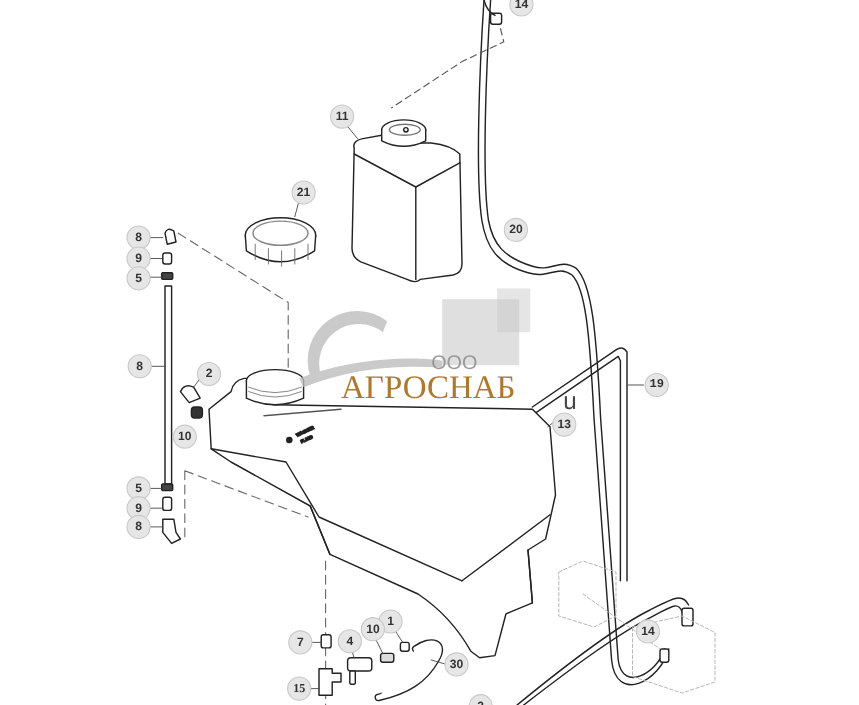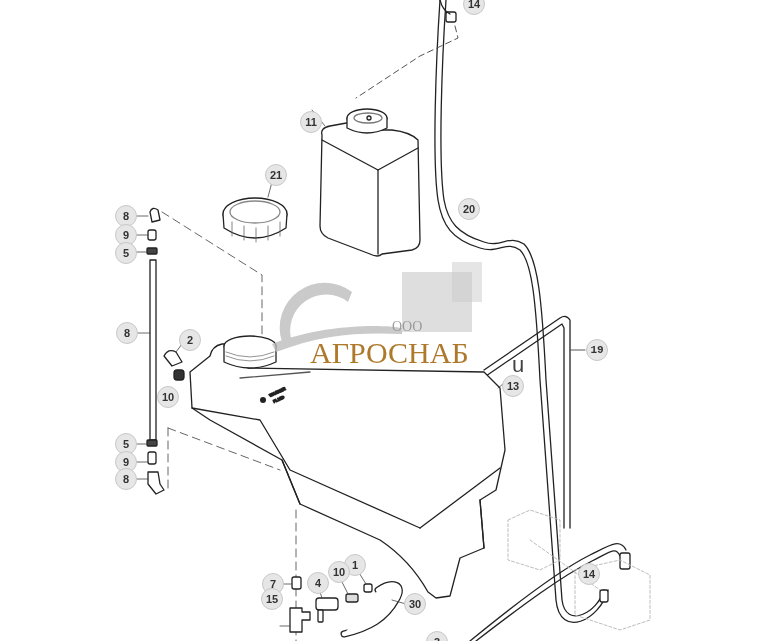--- a/index.html
+++ b/index.html
@@ -3,21 +3,21 @@
 <meta charset="utf-8">
 <style>
   html, body { margin:0; padding:0; background:#ffffff; }
   body { width:781px; height:641px; overflow:hidden; position:relative; font-family:"Liberation Sans", sans-serif; }
   #diagram { position:absolute; left:0; top:0; width:781px; height:641px; }
   .callout { position:absolute; width:22px; height:22px; border-radius:50%; background:#e6e6e6; border:1px solid #c8c8c8;
              font-family:"Liberation Sans", sans-serif; font-weight:bold; font-size:11px; color:#333; display:flex;
              align-items:center; justify-content:center; box-sizing:border-box; cursor:pointer; }
   .watermark { position:absolute; left:262px; top:262px; width:260px; height:120px; pointer-events:none; }
   .wm-brand { position:absolute; left:310px; top:336px; font-family:"Liberation Serif", serif; font-size:30px; color:#a16207; letter-spacing:0px; opacity:0.85; }
-  .wm-ooo { position:absolute; left:392px; top:319px; font-family:Liberation Serif, serif; font-size:14px; color:#8d8d8d; opacity:0.85; }
+  .wm-ooo { position:absolute; left:392px; top:319px; font-family:Liberation Sans, sans-serif; font-size:18px; color:#8d8d8d; opacity:0.85; }
   .wm-tail { position:absolute; left:512px; top:352px; font-family:"Liberation Sans", sans-serif; font-size:22px; color:#444; }
 </style>
 </head>
 <body>
 
 <svg id="diagram" viewBox="0 0 781 641" xmlns="http://www.w3.org/2000/svg">
   <g fill="none" stroke="#222" stroke-width="1.3" stroke-linejoin="round" stroke-linecap="round">
 
     <g>
       <path d="M440 0 C436 60 432 160 438 200 C442 225 452 240 480 248 C500 254 506 240 520 250 C532 262 536 300 540 380 C546 460 552 540 556 600 C560 640 600 620 608 590"></path>
@@ -135,34 +135,34 @@
     <path d="M10 82 C60 62 120 62 140 66 L140 72 C100 70 60 72 14 90 Z"></path>
     <rect x="140" y="10" width="70" height="60" opacity="0.6"></rect>
     <rect x="190" y="0" width="30" height="40" opacity="0.5"></rect>
   </g>
 </svg>
 <div class="wm-ooo">ООО</div>
 <div class="wm-brand">АГРОСНАБ</div>
 <div class="wm-tail">u</div>
 
 <div class="callout" style="left:463px;top:-7px;">14</div>
-<div class="callout" style="left:300px;top:111px;">11</div>
+<div class="callout" style="left:300px;top:95px;">11</div>
 <div class="callout" style="left:265px;top:164px;">21</div>
 <div class="callout" style="left:458px;top:198px;">20</div>
 <div class="callout" style="left:115px;top:205px;">8</div>
 <div class="callout" style="left:115px;top:224px;">9</div>
 <div class="callout" style="left:115px;top:242px;">5</div>
 <div class="callout" style="left:116px;top:322px;">8</div>
 <div class="callout" style="left:179px;top:329px;">2</div>
 <div class="callout" style="left:586px;top:339px;font-family:Liberation Mono, monospace;">19</div>
 <div class="callout" style="left:157px;top:386px;">10</div>
 <div class="callout" style="left:502px;top:375px;">13</div>
 <div class="callout" style="left:115px;top:433px;">5</div>
 <div class="callout" style="left:115px;top:451px;">9</div>
 <div class="callout" style="left:115px;top:468px;">8</div>
 <div class="callout" style="left:344px;top:554px;">1</div>
 <div class="callout" style="left:328px;top:561px;">10</div>
 <div class="callout" style="left:578px;top:563px;">14</div>
 <div class="callout" style="left:262px;top:573px;">7</div>
 <div class="callout" style="left:307px;top:572px;">4</div>
 <div class="callout" style="left:404px;top:593px;">30</div>
-<div class="callout" style="left:261px;top:588px;">15</div>
+<div class="callout" style="left:261px;top:615px;font-family:Liberation Serif, serif;">15</div>
 <div class="callout" style="left:426px;top:631px;">3</div>
 
 </body></html>

